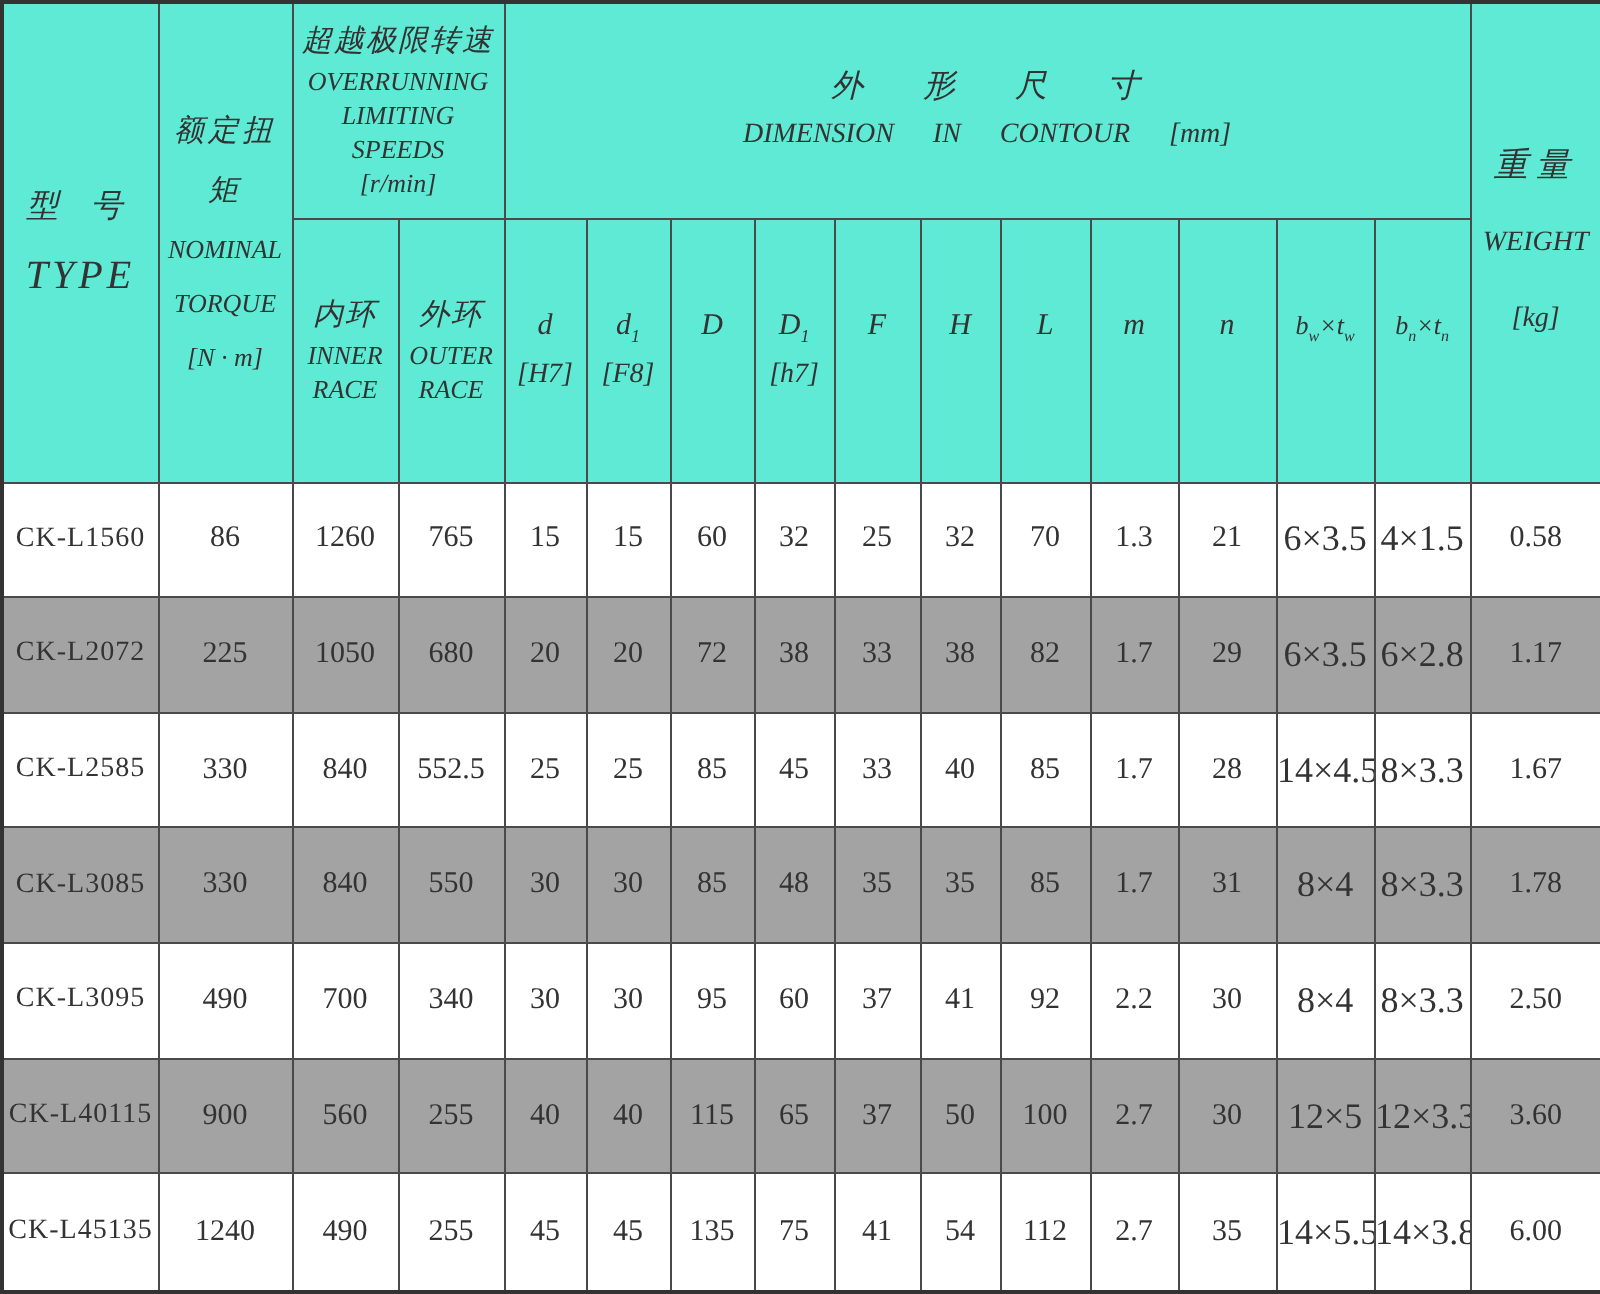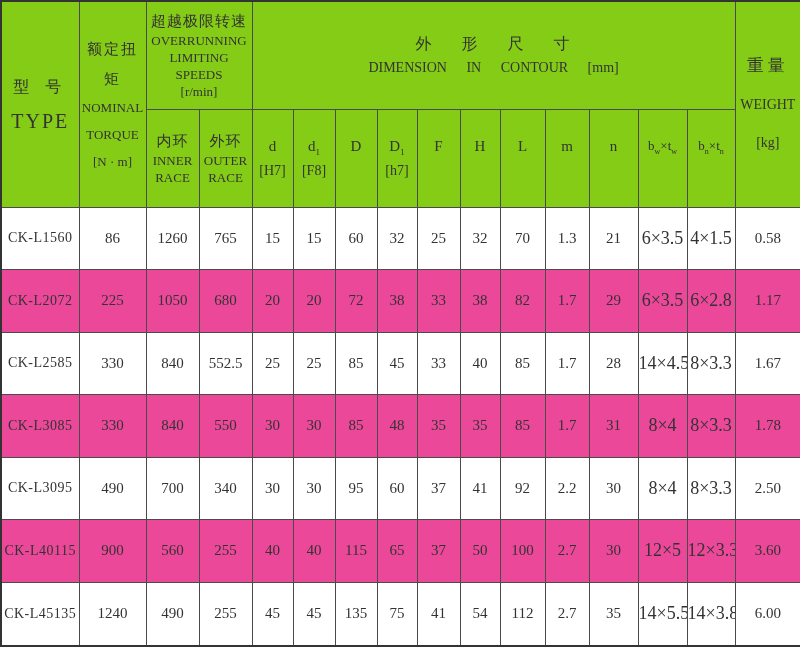--- a/index.html
+++ b/index.html
@@ -22,23 +22,23 @@
     border: 2px solid #333333;
   }
   table.spec th, table.spec td {
     border: 1px solid #4a4a4a;
     text-align: center;
     vertical-align: middle;
     padding: 0;
     overflow: hidden;
     font-weight: normal;
   }
-  thead th { background: #84cc16; }
+  thead th { background: #5eead4; font-style: italic; }
   tr.h1 { height: 108px; }
-  tr.h2 { height: 98px; }
+  tr.h2 { height: 132px; }
 
   .zh   { font-size: 15px; letter-spacing: 2px; line-height: 26px; }
   .en   { font-size: 13px; line-height: 19px; }
 
   .th-type .zh  { font-size: 16px; letter-spacing: 6px; line-height: 34px; }
   .th-type .en  { font-size: 20px; letter-spacing: 2px; line-height: 34px; }
 
   .th-torque .zh { line-height: 30px; }
   .th-torque .en { line-height: 27px; }
 
@@ -54,21 +54,21 @@
   .dim-zh { font-size: 16px; word-spacing: 22px; letter-spacing: 2px; line-height: 26px; }
   .dim-en { font-size: 14px; word-spacing: 16px; line-height: 22px; }
 
   .dim-th .dim-main { font-size: 15px; line-height: 26px; }
   .dim-th .dim-tol  { font-size: 14px; line-height: 24px; }
   .dim-th sub { font-size: 9px; line-height: 0; }
   th.narrow-th .dim-main { font-size: 13px; }
   th.narrow-th sub { font-size: 8px; }
 
   tbody td { font-size: 15px; background: #ffffff; }
-  tbody tr.alt td { background: #ec4899; }
+  tbody tr.alt td { background: #a3a3a3; }
   tbody td.type-col  { font-size: 14px; letter-spacing: 0.5px; }
   tbody td.small-col { font-size: 18px; }
 </style>
 </head>
 <body>
 
 <div class="page">
   <table class="spec">
     <colgroup>
       <col style="width:78px">

